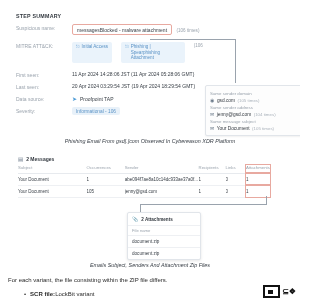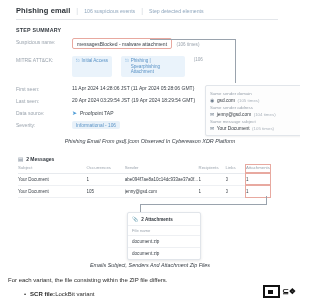--- a/index.html
+++ b/index.html
@@ -149,27 +149,20 @@
   }
   .corner-g{font-size:8px;color:#111;font-weight:700;}
 </style>
 </head>
 <body>
 
 <div class="page">
 
   <div class="xdr">
 
-    <div class="xdr-head">
-      <span class="xdr-title">Phishing email</span>
-      <span class="xdr-sep">|</span>
-      <span class="xdr-sub">106 suspicious events</span>
-      <span class="xdr-sep">|</span>
-      <span class="xdr-sub">Step detected elements</span>
-    </div>
 
     <div class="step-label">STEP SUMMARY</div>
 
     <div class="row">
       <div class="row-key">Suspicious name:</div>
       <div class="row-val">
         <span class="susp-box">messagesBlocked - malware attachment</span>
         <span class="susp-times">(106 times)</span>
       </div>
     </div>

